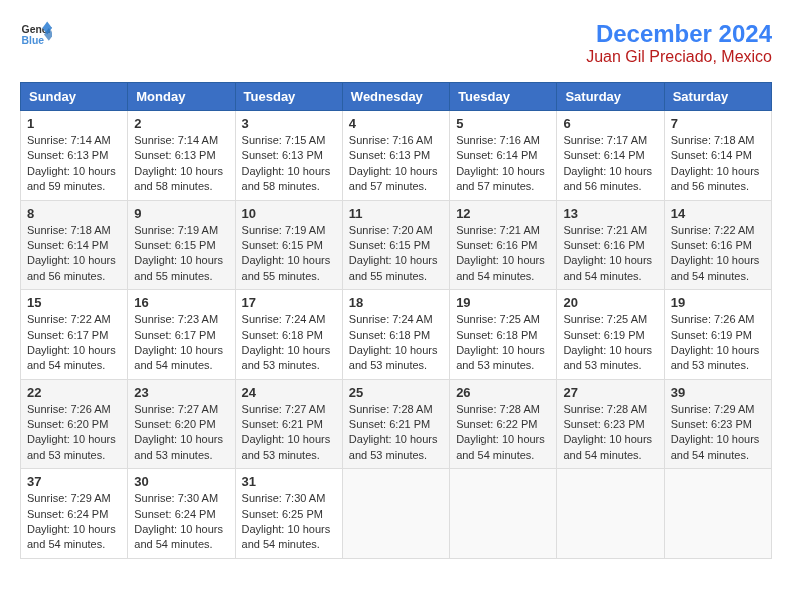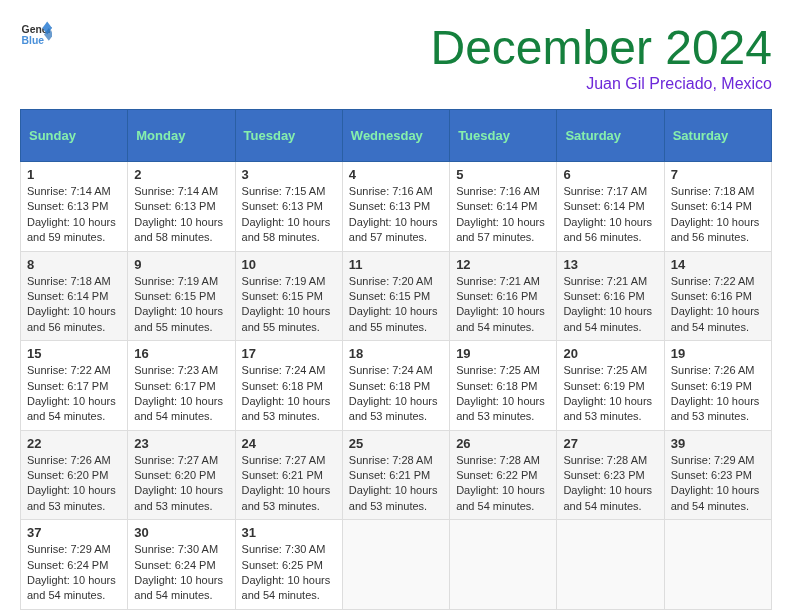--- a/index.html
+++ b/index.html
@@ -22,38 +22,38 @@
       gap: 4px;
     }
     .logo-icon {
       width: 32px;
       height: 28px;
     }
     .title-section {
       text-align: right;
     }
     .calendar-title {
-      font-size: 48px;
-      font-weight: normal;
-      color: #15803d;
+      font-size: 24px;
+      font-weight: bold;
+      color: #3b82f6;
     }
     .calendar-subtitle {
       font-size: 16px;
-      color: #6d28d9;
+      color: #b91c1c;
     }
     .calendar-table {
       width: 100%;
       border-collapse: collapse;
       border: 1px solid #ccc;
     }
     .calendar-table th {
       background-color: #3a6fc4;
-      color: #86efac;
+      color: #ffffff;
       text-align: left;
-      padding: 18px 8px;
+      padding: 6px 8px;
       font-size: 13px;
       font-weight: bold;
       border: 1px solid #2a5fa4;
     }
     .calendar-table td {
       vertical-align: top;
       padding: 5px 6px;
       font-size: 10px;
       color: #333;
       border: 1px solid #ddd;

